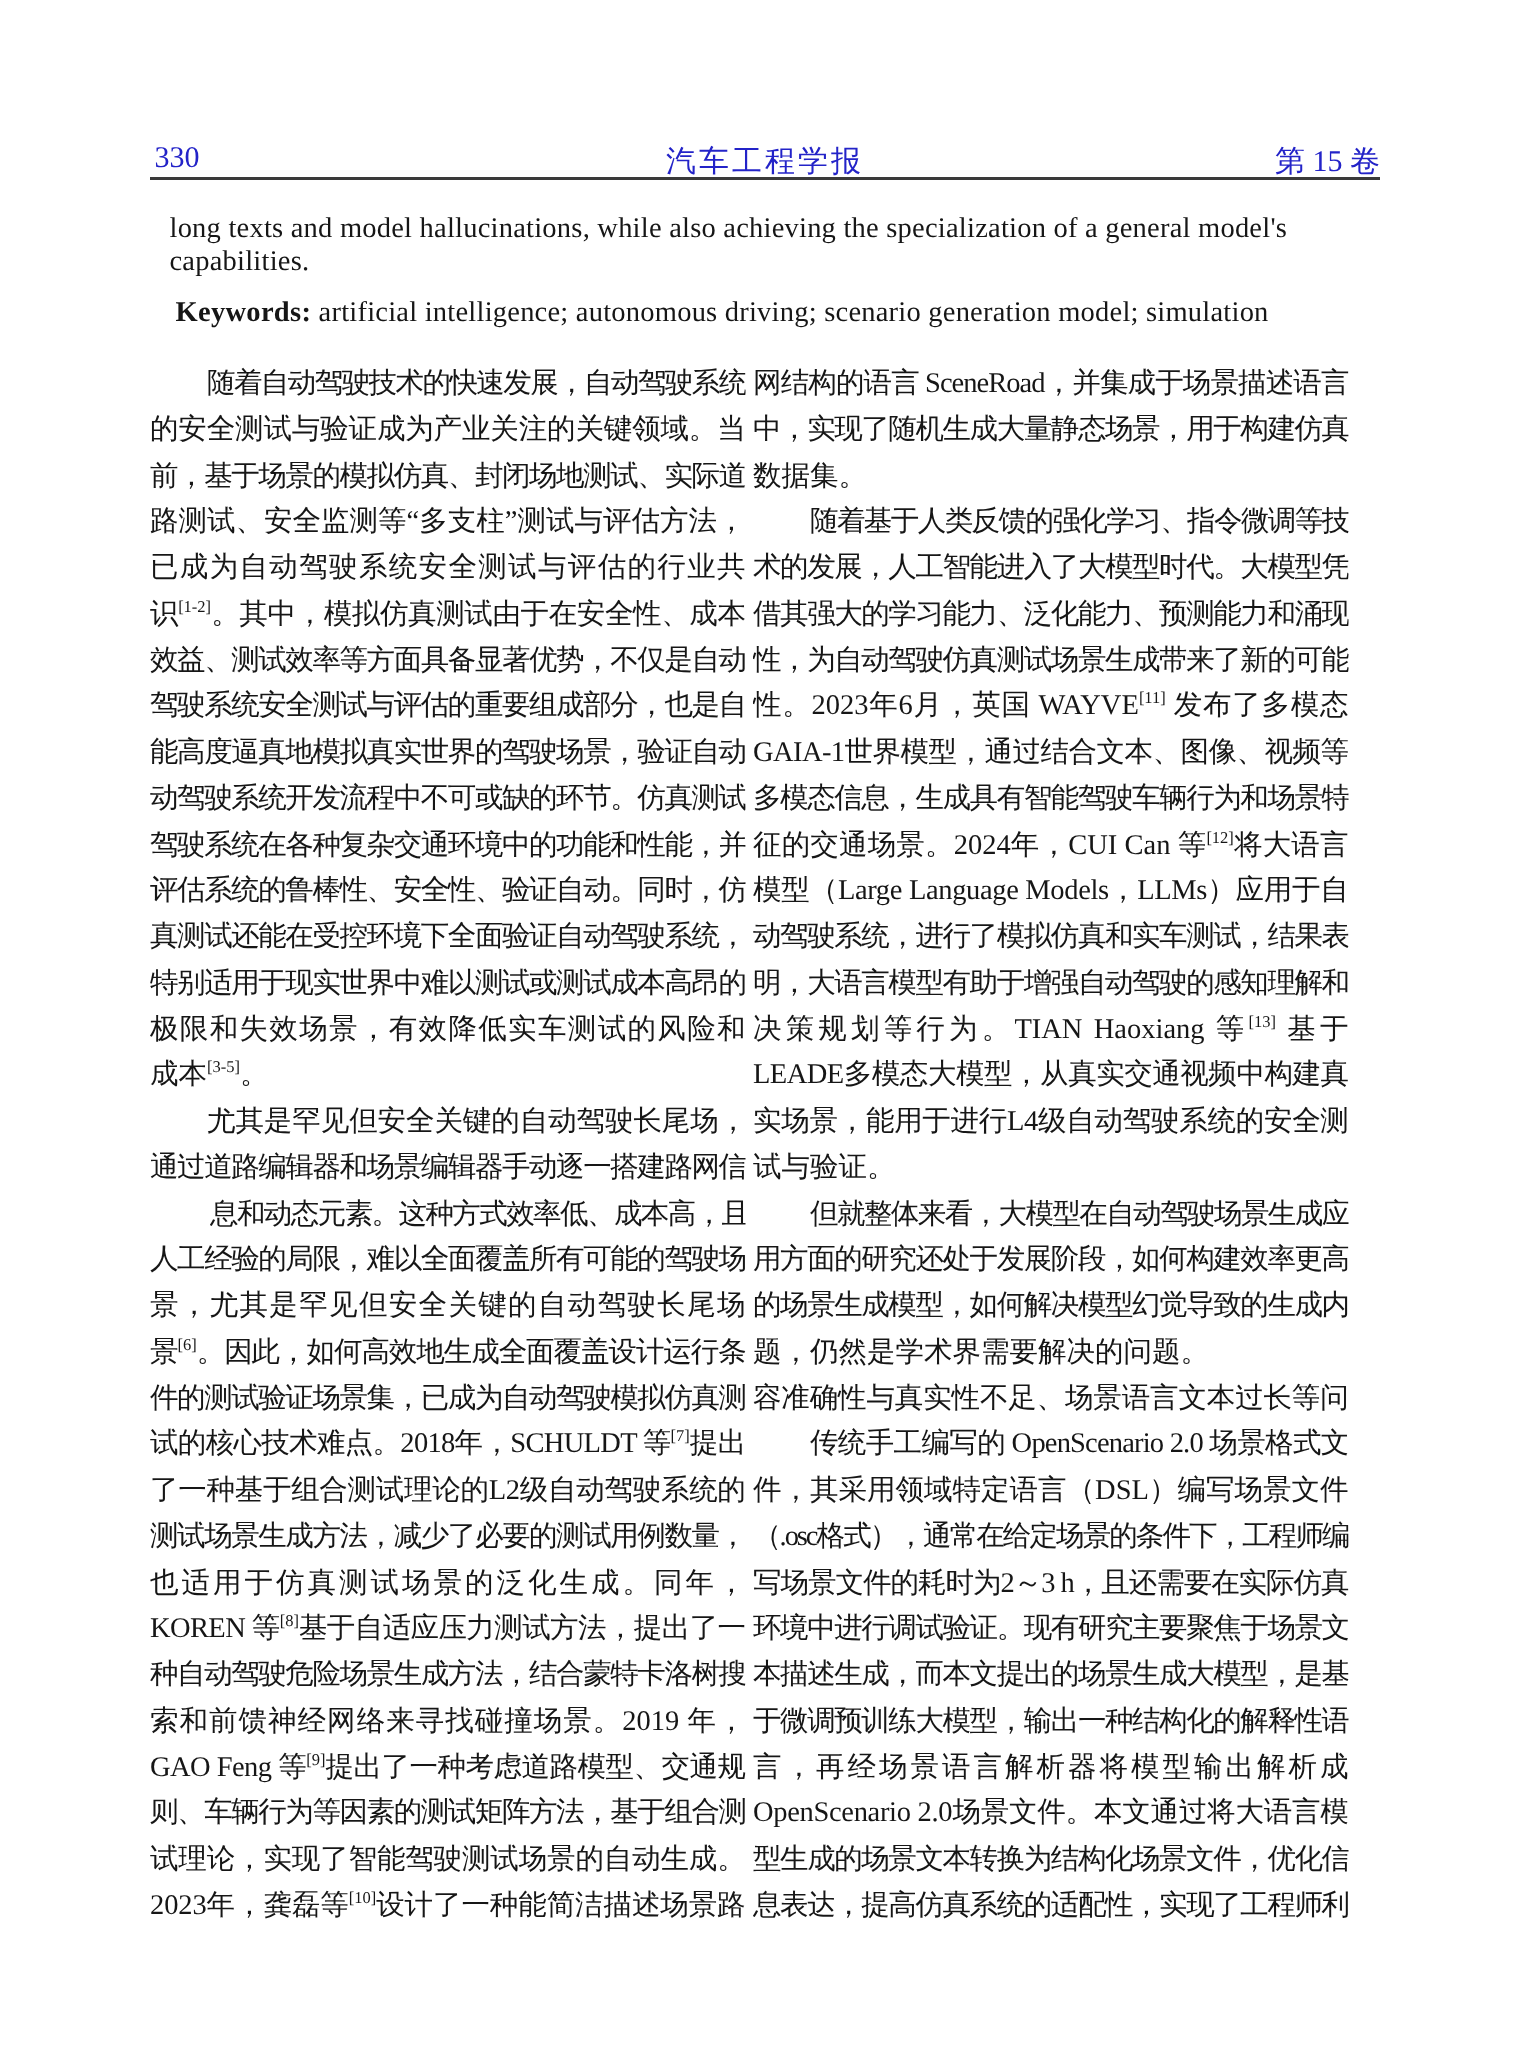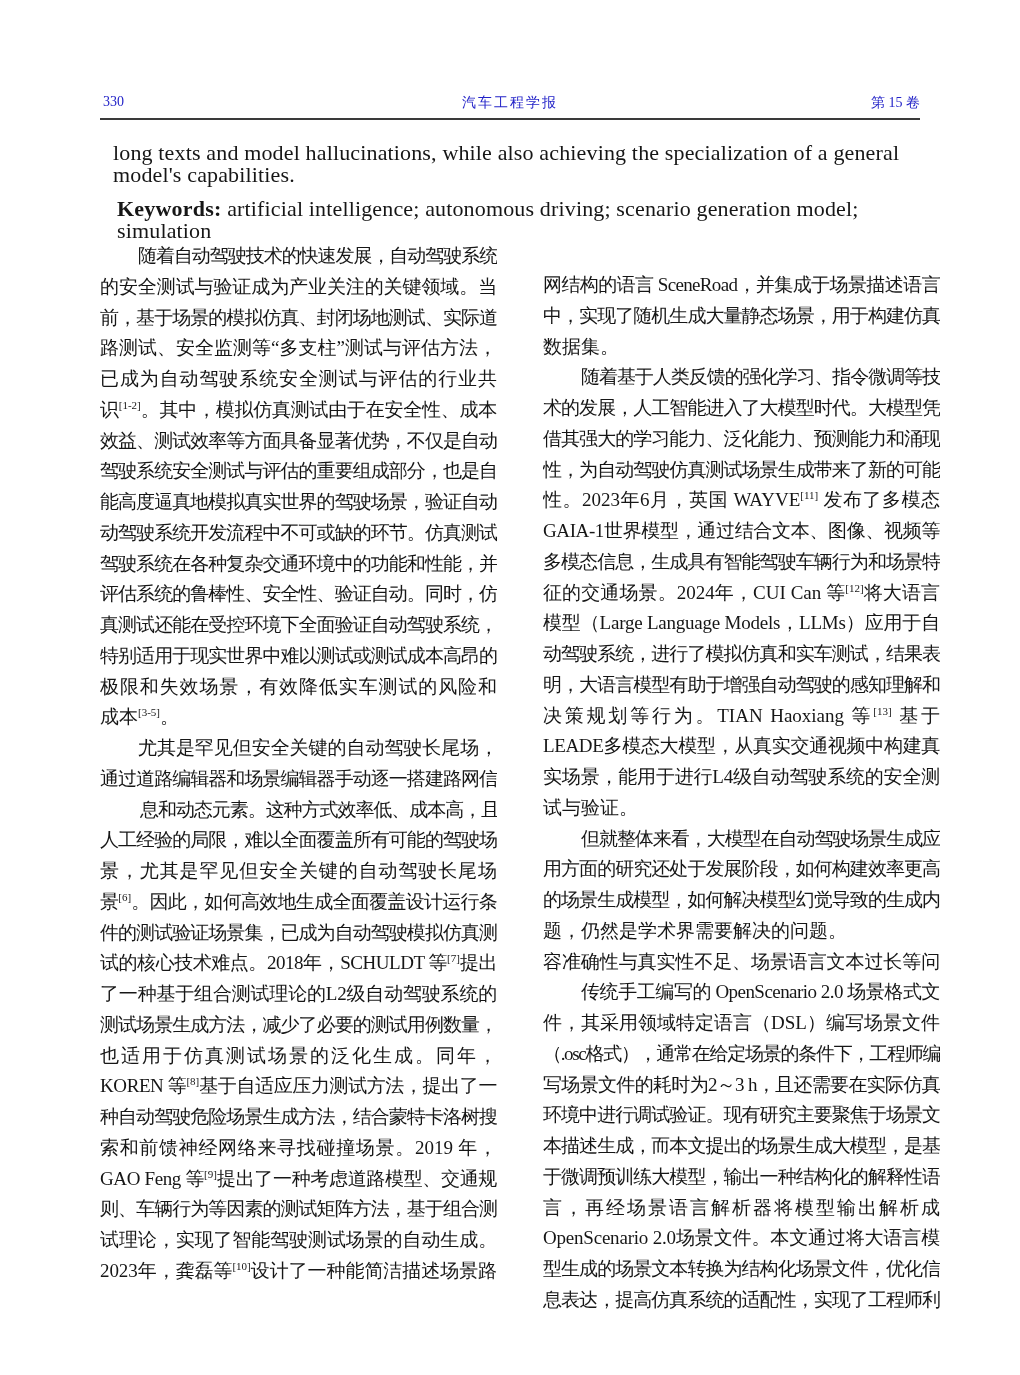--- a/index.html
+++ b/index.html
@@ -5,36 +5,36 @@
   html,body{margin:0;padding:0;background:#ffffff;}
   body{
     width:1020px;height:1375px;
     font-family:"Liberation Serif","DejaVu Serif",serif;
     color:var(--ink,#161616);
     -webkit-font-smoothing:antialiased;
   }
   .page{position:relative;width:1020px;height:1375px;background:#fff;overflow:hidden;}
 
   
-  .header{position:absolute;left:100px;top:94px;width:820px;height:24px;font-size:14px;}
+  .header{position:absolute;left:100px;top:94px;width:820px;height:24px;font-size:20px;}
   .pnum{position:absolute;left:3px;top:0;color:var(--accent,#2323c8);}
   .jtitle{position:absolute;left:0;right:0;top:0;text-align:center;color:var(--accent,#2323c8);letter-spacing:2px;}
   .vol{position:absolute;right:0;top:0;color:var(--accent,#2323c8);}
   .rule{position:absolute;left:100px;top:118px;width:820px;height:2px;background:var(--rule,#3a3a3a);}
 
   
-  .abstract{position:absolute;left:100px;top:142px;width:822px;font-size:22px;}
+  .abstract{position:absolute;left:100px;top:142px;width:822px;font-size:19px;}
   .abs1{margin:0;padding-left:13px;letter-spacing:.15px;line-height:22px;}
   .kw{margin:12px 0 0 0;padding-left:17px;letter-spacing:.15px;line-height:22px;}
   .kw b{letter-spacing:.2px;}
 
   
   .col{position:absolute;top:241px;width:397px;font-size:19px;}
   .colL{left:100px;}
-  .colR{left:543px;margin-top:29px;}
+  .colR{left:502px;}
   .line{
     height:30.76px;line-height:30.76px;
     text-align:justify;text-align-last:justify;
     text-justify:inter-character;
     overflow:hidden;white-space:nowrap;
   }
   .line.indent{text-indent:2em;}
   .line.end{text-align-last:left;}
   sup.ref{font-size:11px;line-height:0;vertical-align:super;letter-spacing:0;}
 </style>

